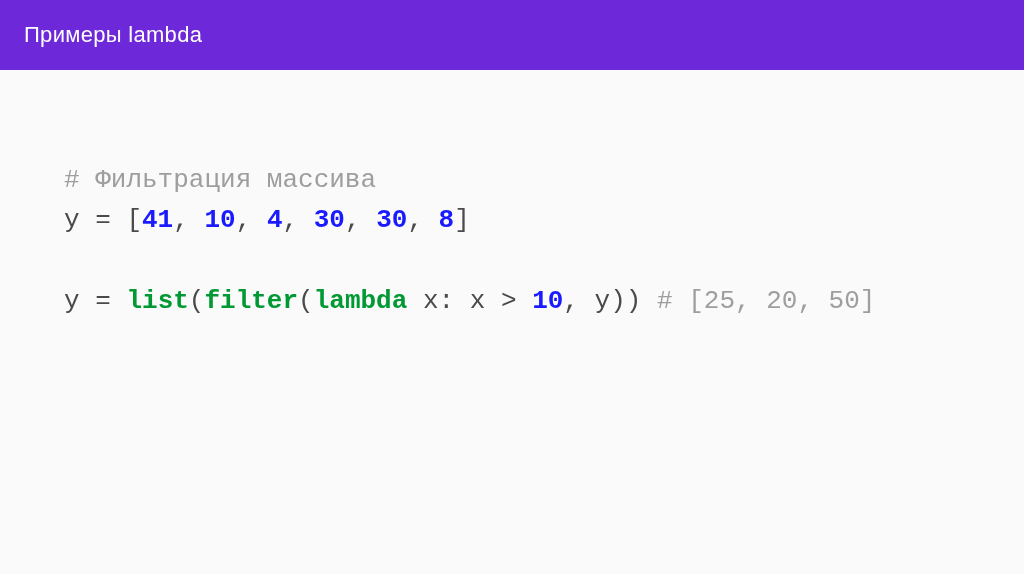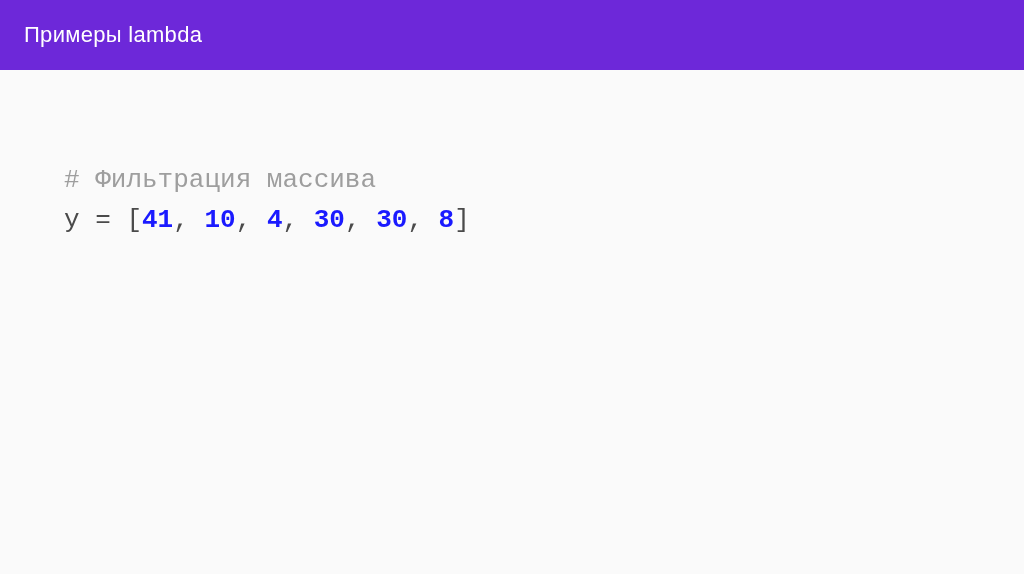--- a/index.html
+++ b/index.html
@@ -51,14 +51,15 @@
 
 <div class="header">
   <span>Примеры lambda</span>
 </div>
 
 <div class="content">
   <div class="code-block">
     <div class="code-line"><span class="comment"># Фильтрация массива</span></div>
     <div class="code-line"><span>y = [</span><span class="number">41</span><span>, </span><span class="number">10</span><span>, </span><span class="number">4</span><span>, </span><span class="number">30</span><span>, </span><span class="number">30</span><span>, </span><span class="number">8</span><span>]</span></div>
     <div class="code-line"><span> </span></div>
+    <div class="code-line"><span>y = </span><span class="keyword-green">list</span><span>(</span><span class="keyword-green">filter</span><span>(</span><span class="keyword-green">lambda</span><span> x: x &gt; </span><span class="number">10</span><span>, y)) </span><span class="comment"># [25, 20, 50]</span></div>
   </div>
 </div>
 
 </body></html>

